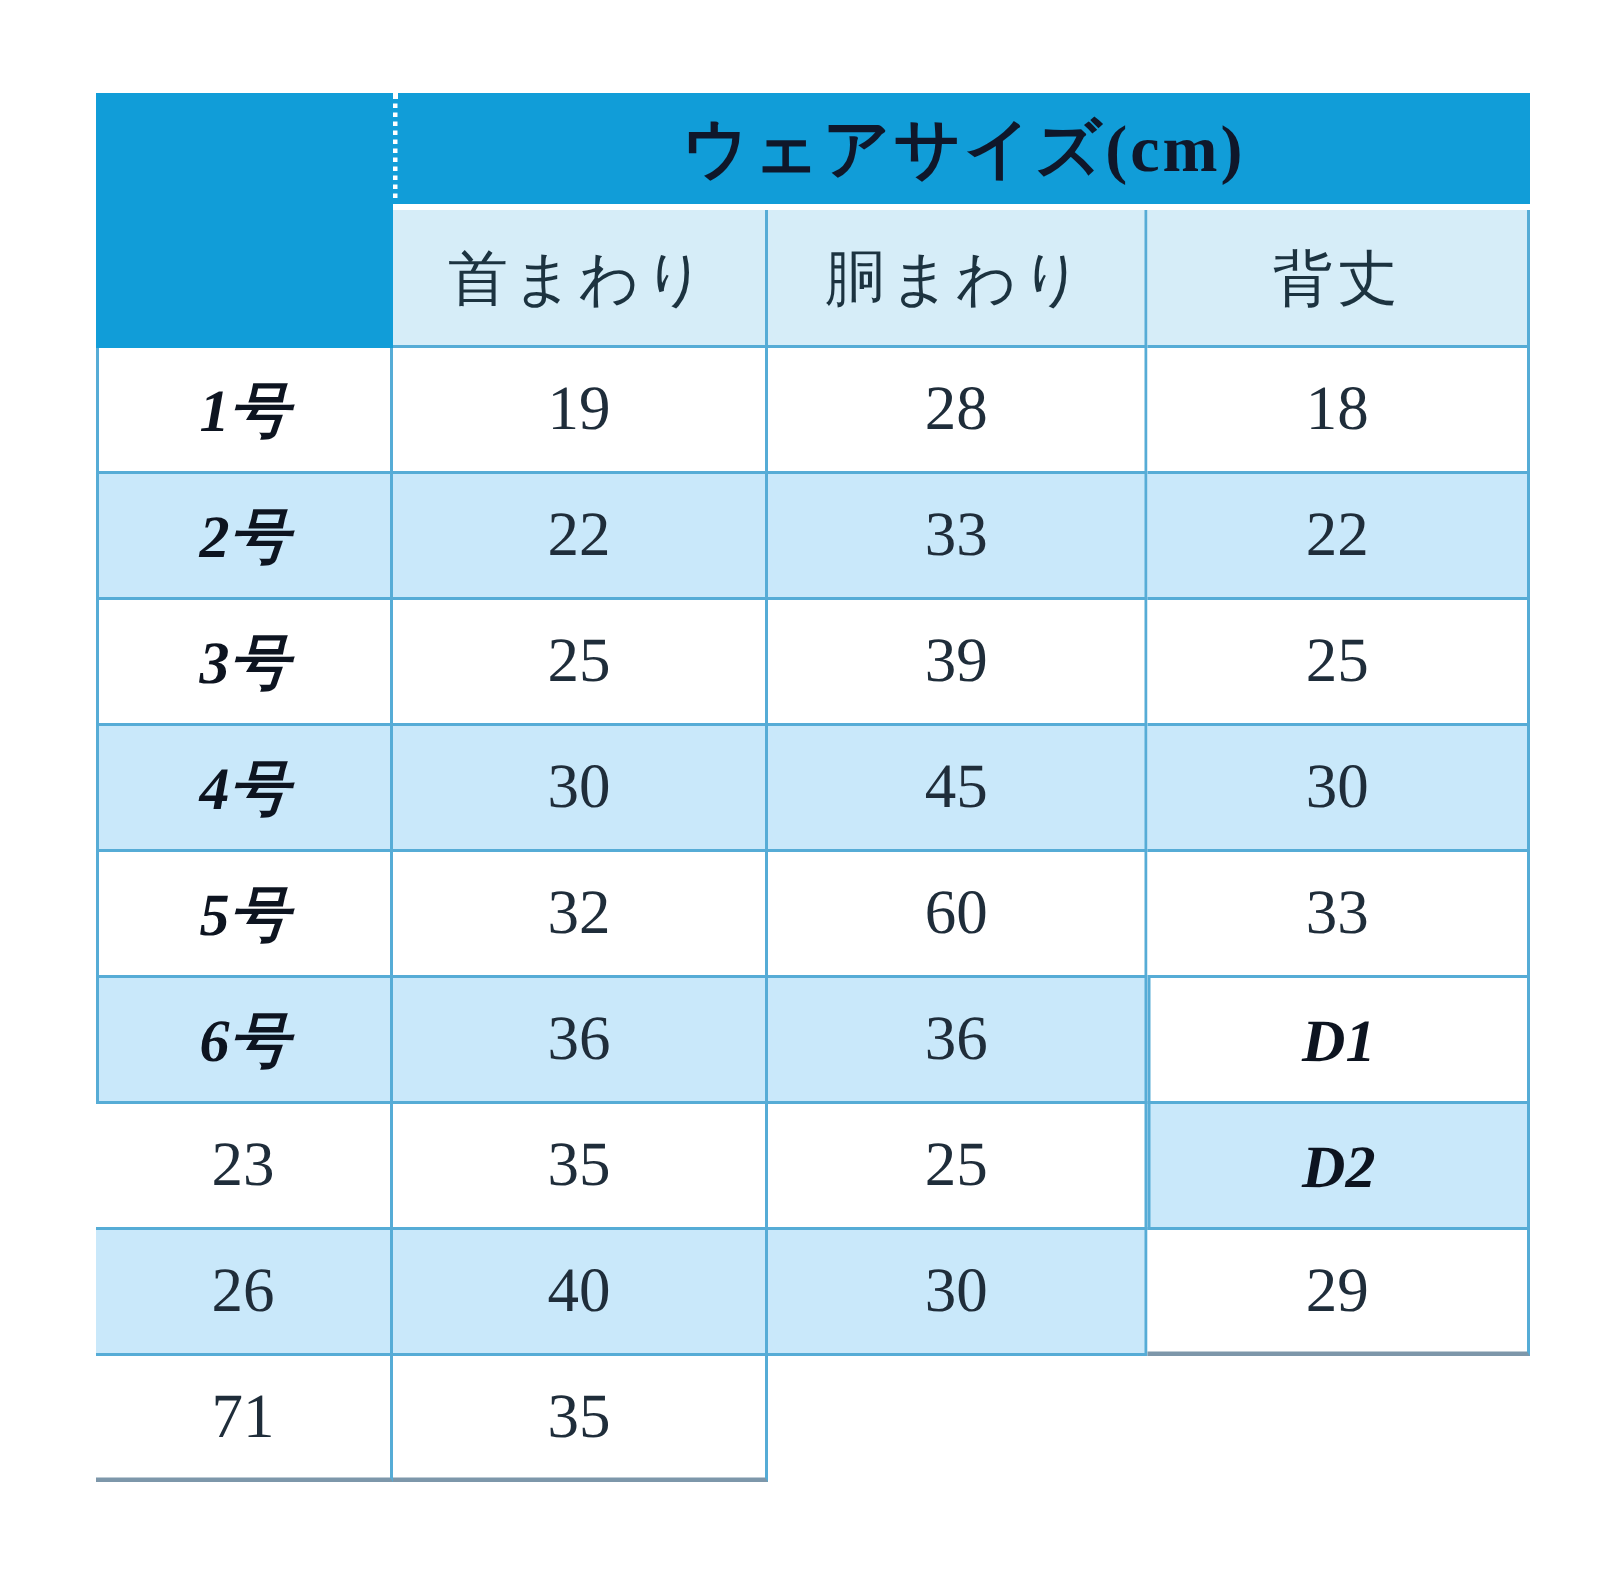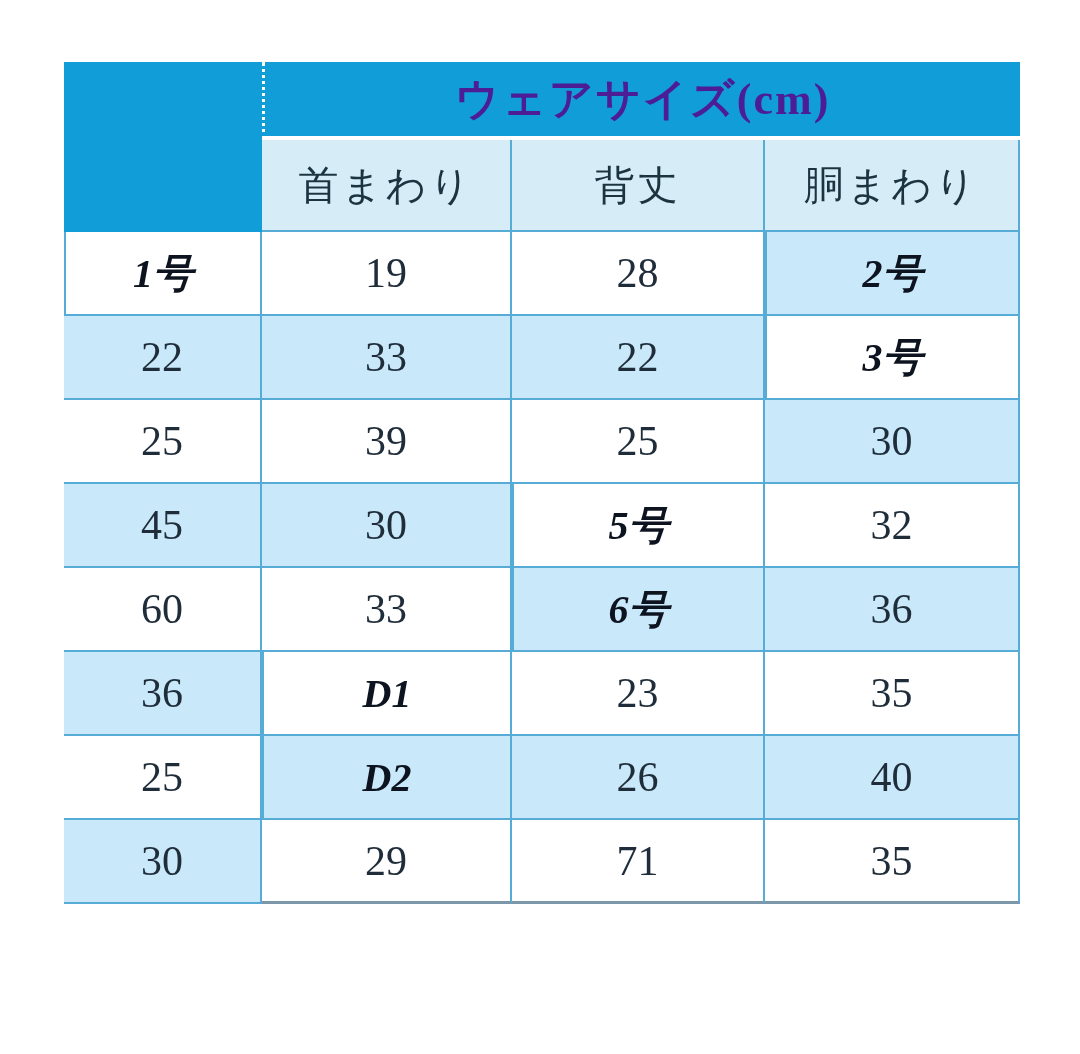--- a/index.html
+++ b/index.html
@@ -40,21 +40,21 @@
   }
   .row-stripe{background:var(--stripe);}
   .t-corner{
     grid-column:1; grid-row:1 / span 2;
     background:var(--blue);
     border:none;
   }
   .t-title{
     grid-column:2 / span 3; grid-row:1;
     background:var(--blue);
-    color:#4c1d95;
+    color:#0f172a;
     font-weight:bold;
     font-size:44px;
     letter-spacing:2px;
     border-right:none;
     border-left:3px dotted #ffffff;
     border-bottom:4px solid #ffffff;
     display:flex;align-items:center;justify-content:center;
   }
   .t-colhead{
     background:var(--subbg);
@@ -67,37 +67,39 @@
 </style>
 </head>
 <body>
 
 <div class="size-table">
 
   <div class="t-corner"></div>
   <div class="t-title">ウェアサイズ(cm)</div>
 
   <div class="cell t-colhead first">首まわり</div>
+  <div class="cell t-colhead">胴まわり</div>
   <div class="cell t-colhead">背丈</div>
-  <div class="cell t-colhead">胴まわり</div>
 
   <div class="cell label-cell">1号</div>
   <div class="cell">19</div>
   <div class="cell">28</div>
+  <div class="cell">18</div>
 
   <div class="cell label-cell row-stripe">2号</div>
   <div class="cell row-stripe">22</div>
   <div class="cell row-stripe">33</div>
   <div class="cell row-stripe">22</div>
 
   <div class="cell label-cell">3号</div>
   <div class="cell">25</div>
   <div class="cell">39</div>
   <div class="cell">25</div>
 
+  <div class="cell label-cell row-stripe">4号</div>
   <div class="cell row-stripe">30</div>
   <div class="cell row-stripe">45</div>
   <div class="cell row-stripe">30</div>
 
   <div class="cell label-cell">5号</div>
   <div class="cell">32</div>
   <div class="cell">60</div>
   <div class="cell">33</div>
 
   <div class="cell label-cell row-stripe">6号</div>

